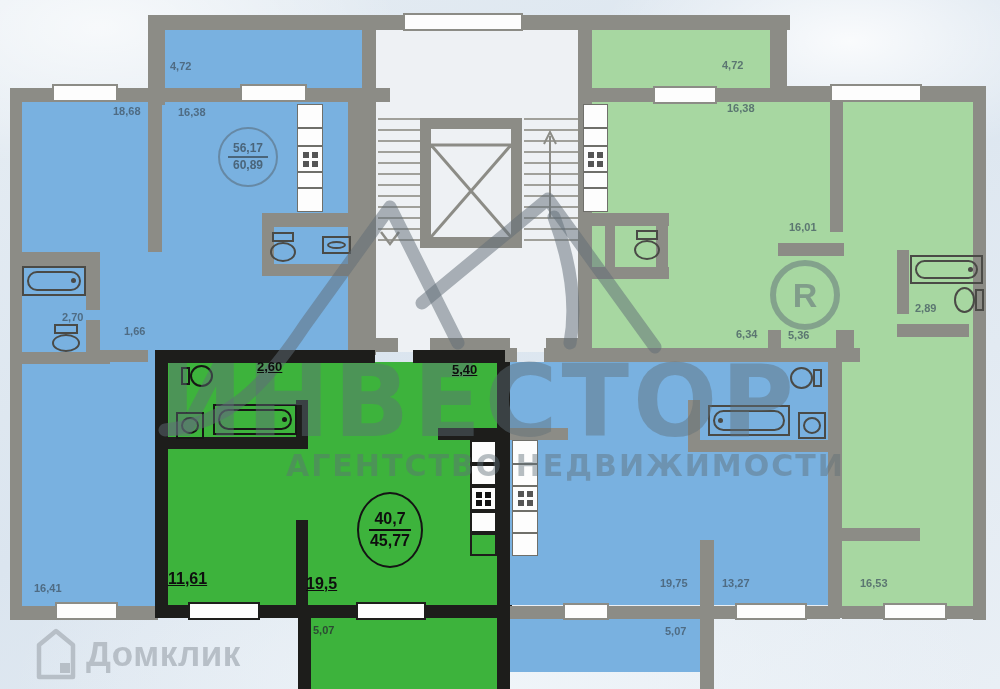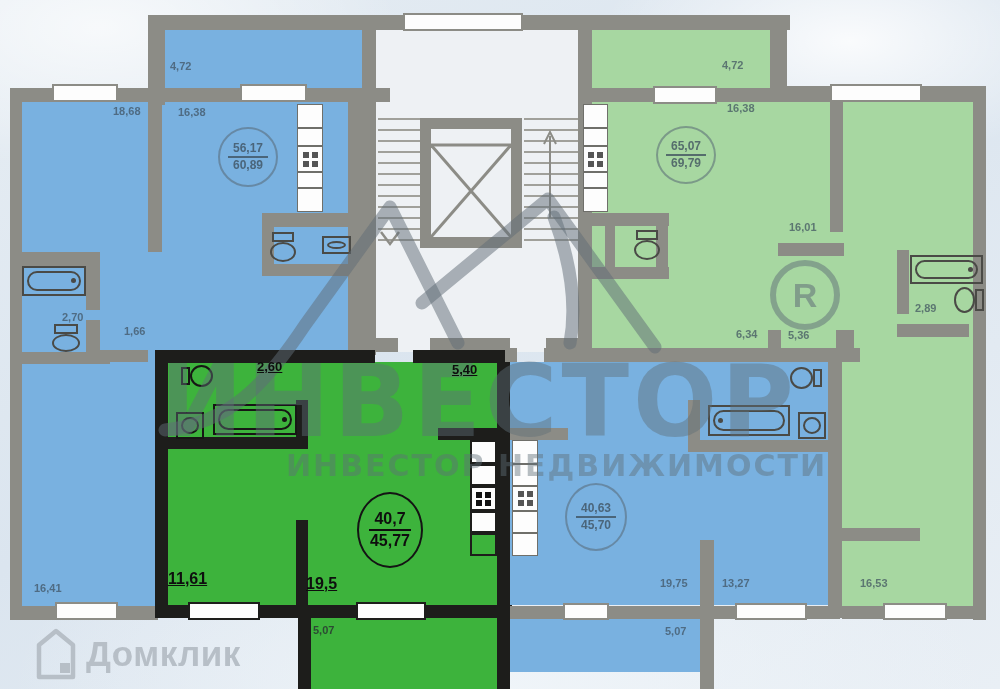--- a/index.html
+++ b/index.html
@@ -209,24 +209,20 @@
   <div class="counter" style="left:512px;top:511px;width:26px;height:22px;"></div>
   <div class="counter" style="left:512px;top:533px;width:26px;height:23px;"></div>
 
   <div class="fx toilet t-l" style="left:790px;top:367px;width:32px;height:22px;"></div>
   <div class="fx tub dl" style="left:708px;top:405px;width:82px;height:31px;"></div>
   <div class="fx sink" style="left:798px;top:412px;width:28px;height:27px;"></div>
 
   <div class="glabel" style="left:660px;top:577px;">19,75</div>
   <div class="glabel" style="left:722px;top:577px;">13,27</div>
   <div class="glabel" style="left:665px;top:625px;">5,07</div>
-  <div class="circle gray" style="left:565px;top:483px;width:62px;height:68px;">
-    <span class="top">40,63</span>
-    <span>45,70</span>
-  </div>
 
   <div class="room" style="left:592px;top:30px;width:178px;height:58px;background:#a7d7a1;"></div>
   <div class="room" style="left:592px;top:102px;width:381px;height:246px;background:#a7d7a1;"></div>
   <div class="room" style="left:842px;top:348px;width:131px;height:258px;background:#a7d7a1;"></div>
 
   <div class="wall" style="left:578px;top:15px;width:212px;height:15px;"></div>
   <div class="wall" style="left:770px;top:15px;width:17px;height:87px;"></div>
   <div class="wall" style="left:770px;top:86px;width:216px;height:16px;"></div>
   <div class="wall" style="left:592px;top:88px;width:178px;height:14px;"></div>
   <div class="wall" style="left:973px;top:86px;width:13px;height:534px;"></div>
@@ -262,34 +258,30 @@
   <div class="fx toilet t-l" style="left:954px;top:287px;width:30px;height:26px;"></div>
   <div class="fx toilet t-d" style="left:634px;top:230px;width:26px;height:30px;"></div>
 
   <div class="glabel" style="left:722px;top:59px;">4,72</div>
   <div class="glabel" style="left:727px;top:102px;">16,38</div>
   <div class="glabel" style="left:789px;top:221px;">16,01</div>
   <div class="glabel" style="left:915px;top:302px;">2,89</div>
   <div class="glabel" style="left:736px;top:328px;">6,34</div>
   <div class="glabel" style="left:788px;top:329px;">5,36</div>
   <div class="glabel" style="left:860px;top:577px;">16,53</div>
-  <div class="circle gray" style="left:656px;top:126px;width:60px;height:58px;">
-    <span class="top">65,07</span>
-    <span>69,79</span>
-  </div>
 
   <svg class="wm" style="left:150px;top:185px;" width="540" height="265" viewBox="0 0 540 265">
     <g fill="none" stroke="rgba(95,108,118,0.5)" stroke-width="13" stroke-linecap="round" stroke-linejoin="round">
       <path d="M15,245 C80,238 115,200 155,140 L240,22 L308,158"></path>
       <path d="M272,118 L398,14 L505,162"></path>
       <path d="M404,32 C418,70 428,115 420,158"></path>
     </g>
   </svg>
   <div class="wm wm-brand" style="left:160px;top:352px;">ИНВЕСТОР</div>
-  <div class="wm wm-tag" style="left:286px;top:448px;">ИНВЕСТОР НЕДВИЖИМОСТИ</div>
+  <div class="wm wm-tag" style="left:286px;top:448px;">АГЕНТСТВО НЕДВИЖИМОСТИ</div>
   <div class="wm wm-reg" style="left:770px;top:260px;">R</div>
 
   <div class="brandmark" style="left:36px;top:628px;">
     <svg width="40" height="52" viewBox="0 0 40 52">
       <path d="M20,3 L37,17 L37,49 L3,49 L3,17 Z" fill="none" stroke="#b7bfc7" stroke-width="4.5" stroke-linejoin="round"></path>
       <rect x="24" y="35" width="10" height="10" fill="#b7bfc7"></rect>
     </svg>
     <span class="txt">Домклик</span>
   </div>
 

